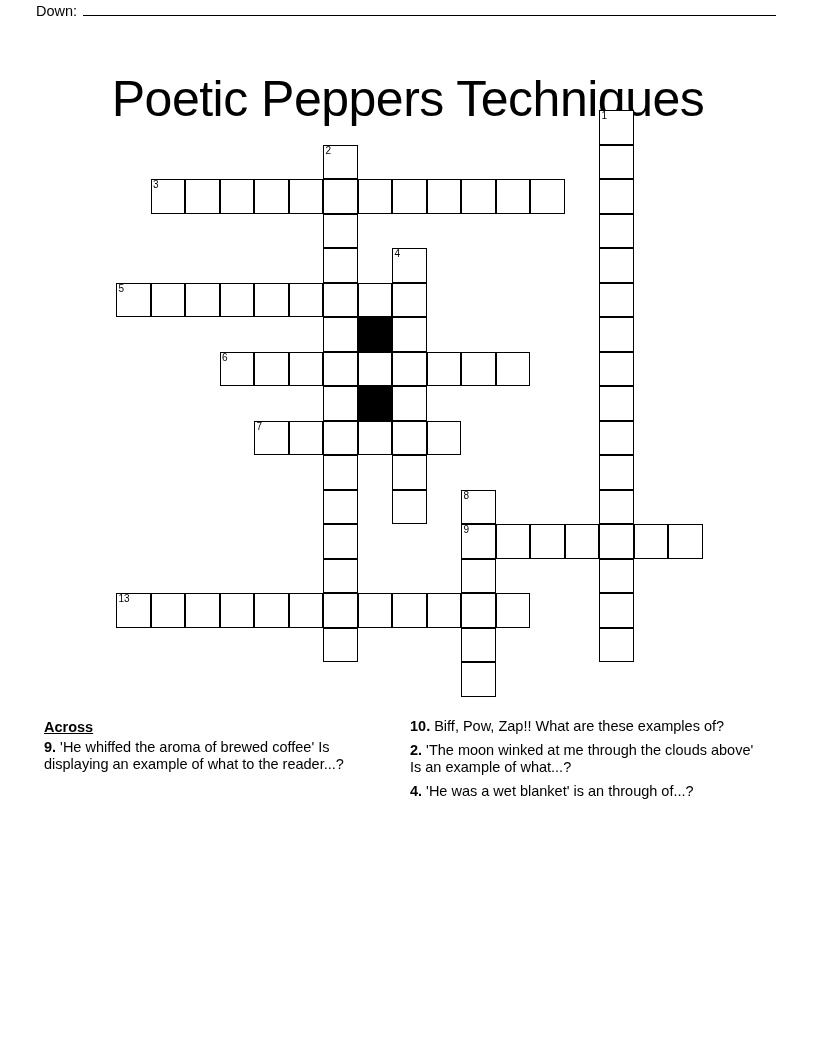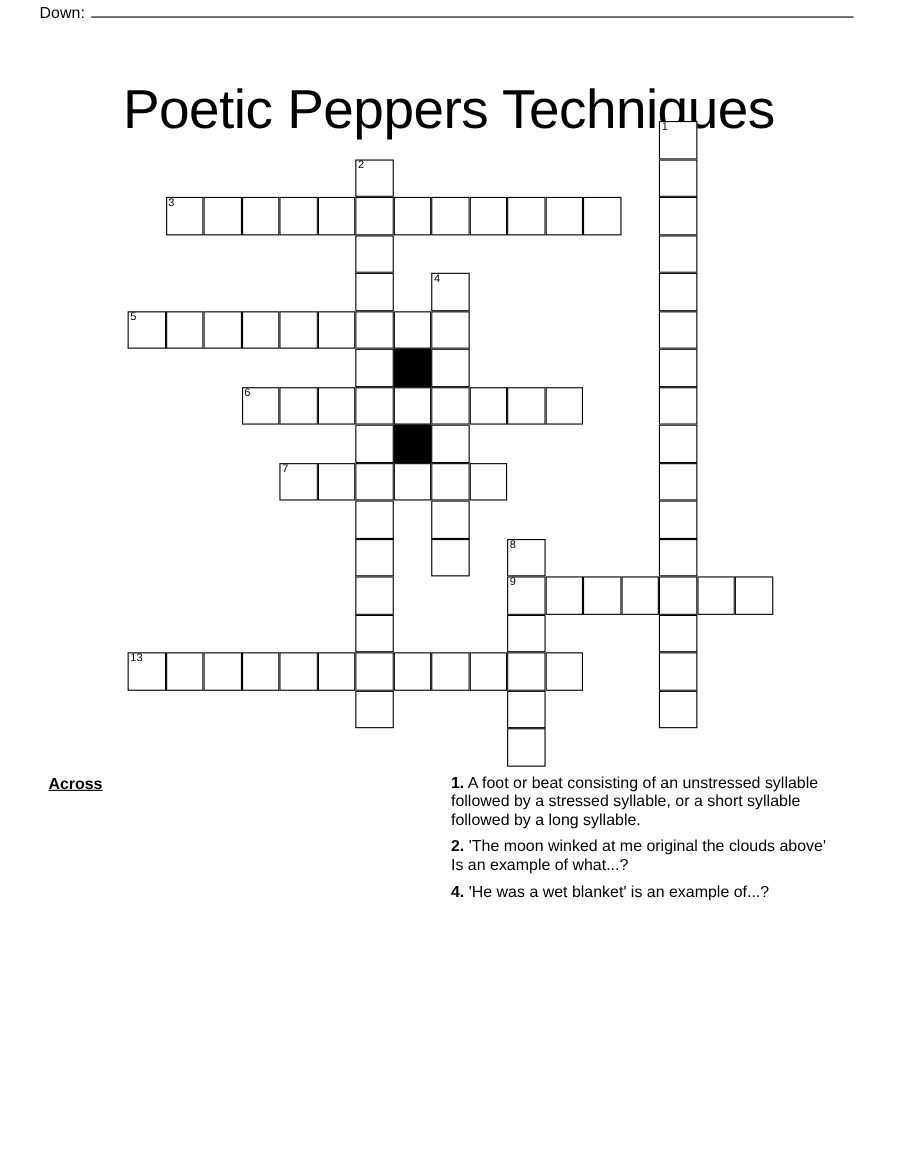--- a/index.html
+++ b/index.html
@@ -82,21 +82,21 @@
   
   .clues {
     position: absolute;
     left: 44px;
     top: 700px;
     width: 730px;
     height: 270px;
   }
   .clue-col {
     position: absolute;
-    top: 4px;
+    top: 18px;
     width: 350px;
   }
   .clue-col.left  { left: 0px; }
   .clue-col.right { left: 366px; }
 
   .clue-heading {
     font-size: 14.5px;
     font-weight: bold;
     text-decoration: underline;
     margin: 0 0 3px 0;
@@ -232,22 +232,25 @@
     <div class="cell" style="left: 426.5px; top: 593px;"></div>
     <div class="cell" style="left: 495.5px; top: 593px;"></div>
     <div class="cell block" style="left: 357.5px; top: 317px;"></div>
     <div class="cell block" style="left: 357.5px; top: 386px;"></div>
   </div>
 
 <div class="clues">
   <div class="clue-col left">
     <div class="clue-heading">Across</div>
     <div id="across-list">
+        <p class="clue"><span class="cnum">9.</span><span> 'He whiffed the aroma of brewed coffee' Is displaying an example of what to the reader...?</span></p>
       </div>
   </div>
   <div class="clue-col right">
+    <div id="across-overflow">
+        <p class="clue"><span class="cnum">10.</span><span> Biff, Pow, Zap!! What are these examples of?</span></p>
+      </div>
     <div id="down-list">
-        <p class="clue"><span class="cnum">1.</span><span> A foot or beat consisting of an unstressed syllable followed by a stressed syllable, or a short syllable followed by a long syllable.</span></p>
-        <p class="clue"><span class="cnum">2.</span><span> 'The moon winked at me original the clouds above' Is an example of what...?</span></p>
-        <p class="clue"><span class="cnum">4.</span><span> 'He was a wet blanket' is an example of...?</span></p>
+        <p class="clue"><span class="cnum">2.</span><span> 'The moon winked at me through the clouds above' Is an example of what...?</span></p>
+        <p class="clue"><span class="cnum">4.</span><span> 'He was a wet blanket' is an through of...?</span></p>
       </div>
   </div>
 </div>
 
 </body></html>

